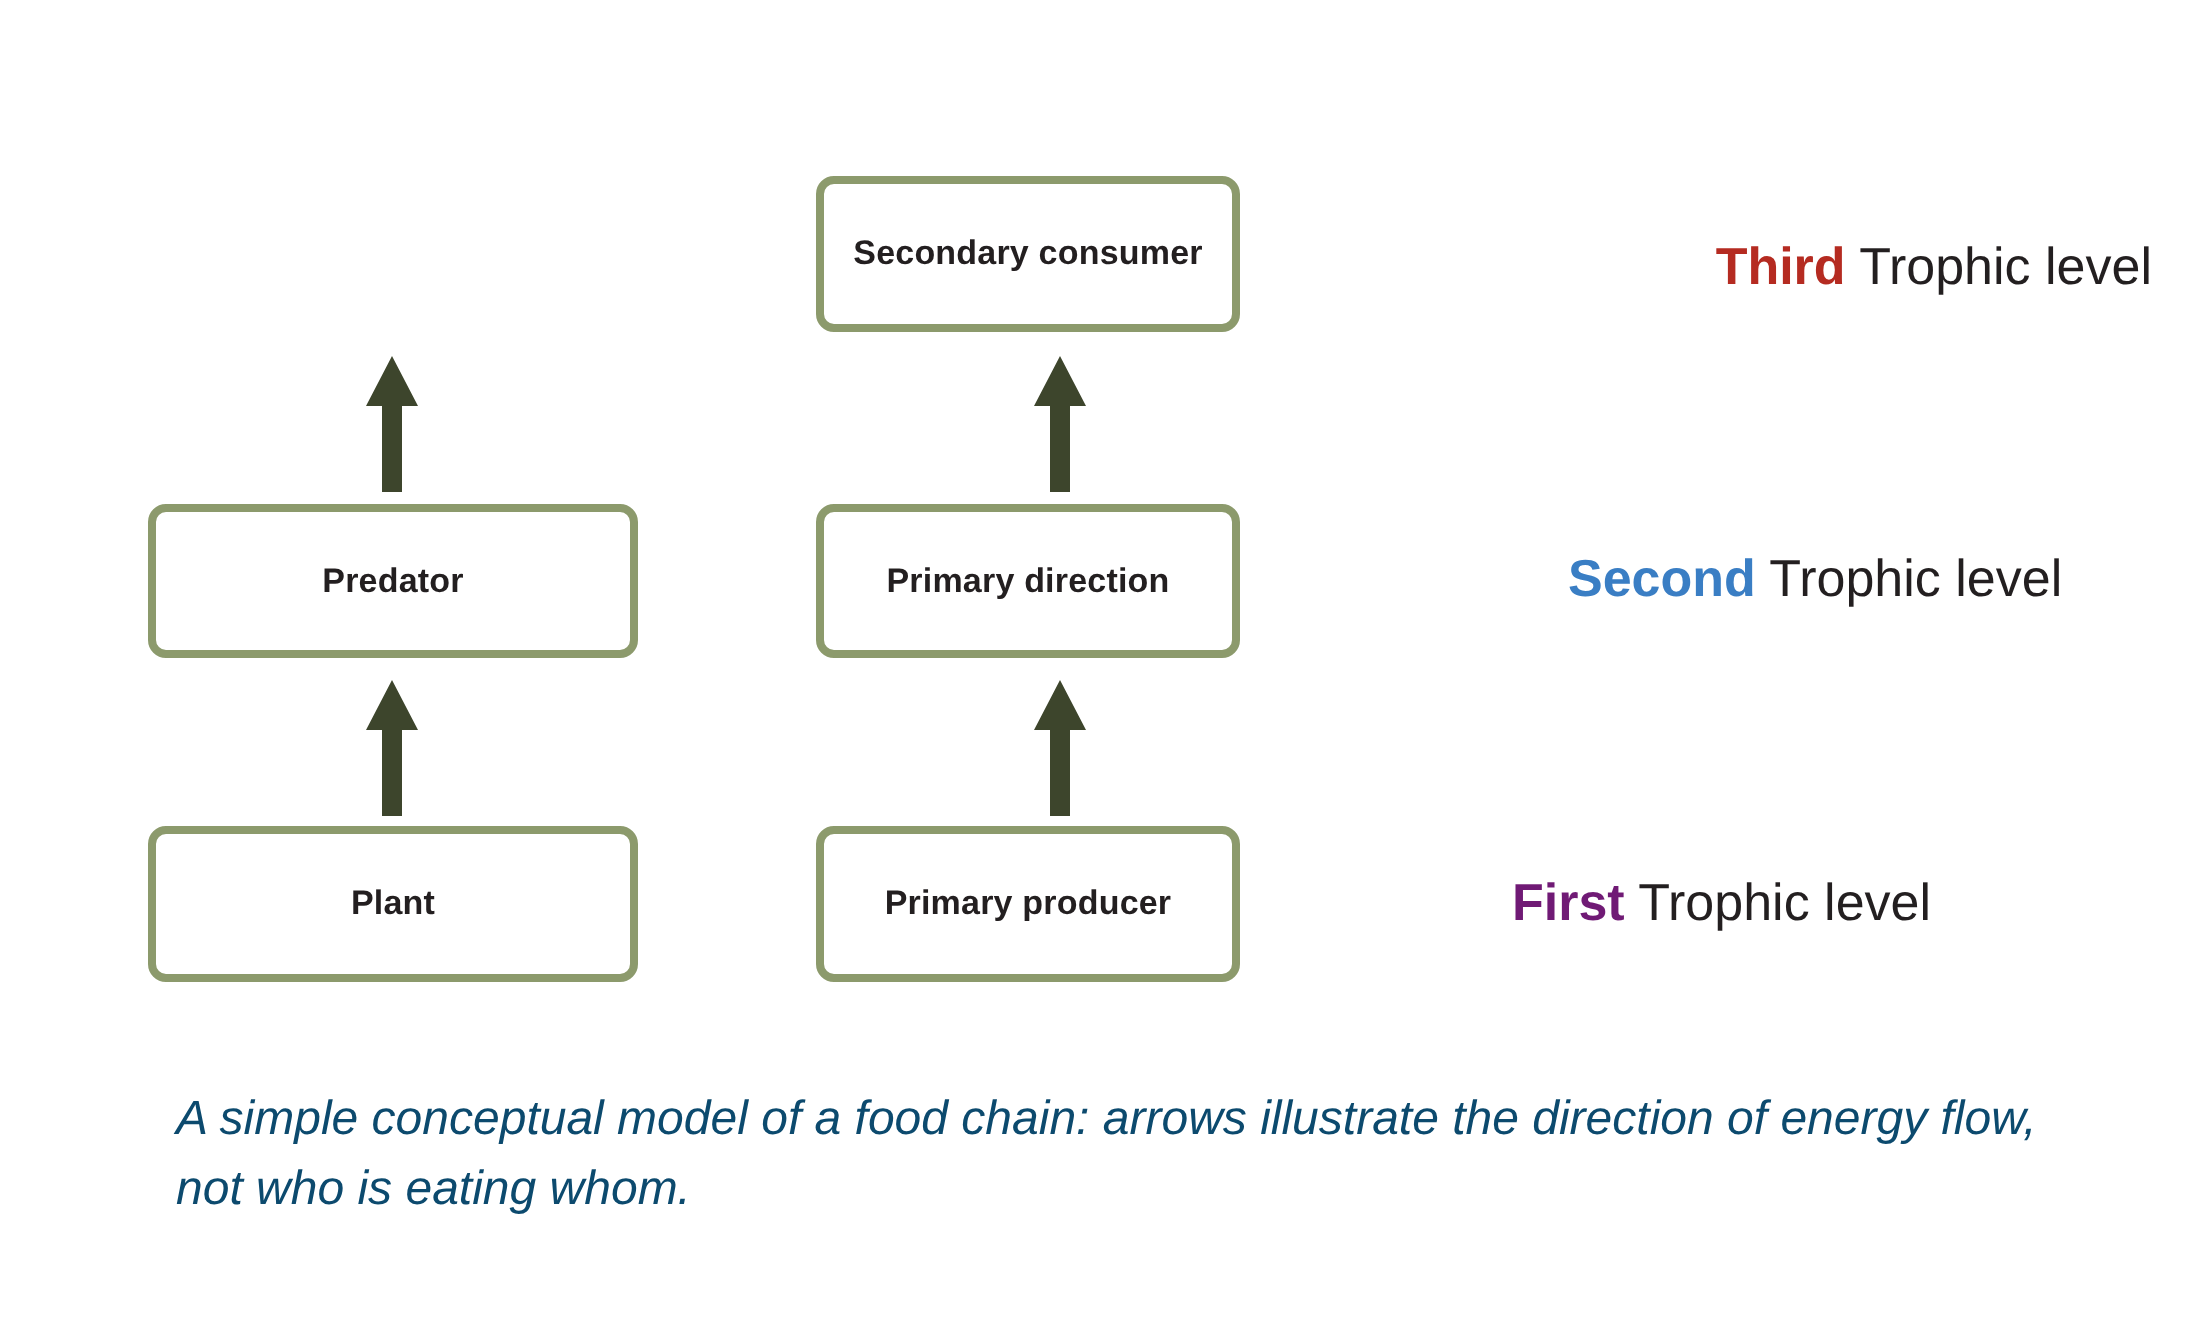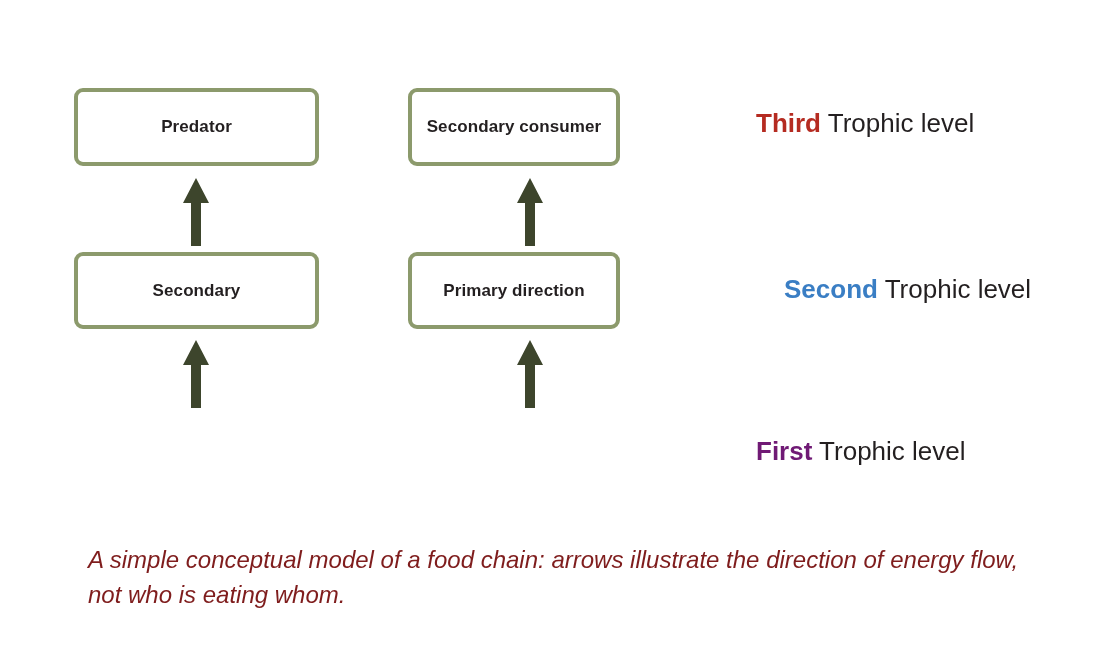--- a/index.html
+++ b/index.html
@@ -70,59 +70,62 @@
     width: 320px;
     font-family: "Liberation Sans", sans-serif;
     font-size: 26px;
     color: #231f20;
     white-space: nowrap;
     line-height: 1;
   }
   .level-ordinal {
     font-weight: bold;
   }
-  .lvl-third  { top: 110px; }
+  .lvl-third  { top: 120px; text-align: right; }
   .lvl-second { top: 276px; margin-left: 28px; }
   .lvl-first  { top: 438px; }
 
   
   #caption {
     position: absolute;
     left: 88px;
     top: 543px;
     width: 940px;
     font-family: "Liberation Sans", sans-serif;
     font-style: italic;
     font-size: 24px;
     line-height: 1.45;
-    color: #7f1d1d;
+    color: #0c4a6e;
   }
 </style>
 </head>
 <body>
 
 <div id="diagram">
 
-  <div class="node-box col1 row-top">
+
+  <div class="node-box col1 row-middle">
     <span class="node-label">Predator</span>
   </div>
 
-  <div class="node-box col1 row-middle">
-    <span class="node-label">Secondary</span>
+  <div class="node-box col1 row-bottom">
+    <span class="node-label">Plant</span>
   </div>
-
 
   <div class="node-box col2 row-top">
     <span class="node-label">Secondary consumer</span>
   </div>
 
   <div class="node-box col2 row-middle">
     <span class="node-label">Primary direction</span>
   </div>
 
+  <div class="node-box col2 row-bottom">
+    <span class="node-label">Primary producer</span>
+  </div>
 
   <div class="arrow arrow-c1 arrow-upper">
     <svg viewBox="0 0 30 70" xmlns="http://www.w3.org/2000/svg" aria-hidden="true">
       <path d="M15 1 L28 26 L20 26 L20 69 L10 69 L10 26 L2 26 Z" fill="#3d452c"></path>
     </svg>
   </div>
 
   <div class="arrow arrow-c1 arrow-lower">
     <svg viewBox="0 0 30 70" xmlns="http://www.w3.org/2000/svg" aria-hidden="true">
       <path d="M15 1 L28 26 L20 26 L20 69 L10 69 L10 26 L2 26 Z" fill="#3d452c"></path>

